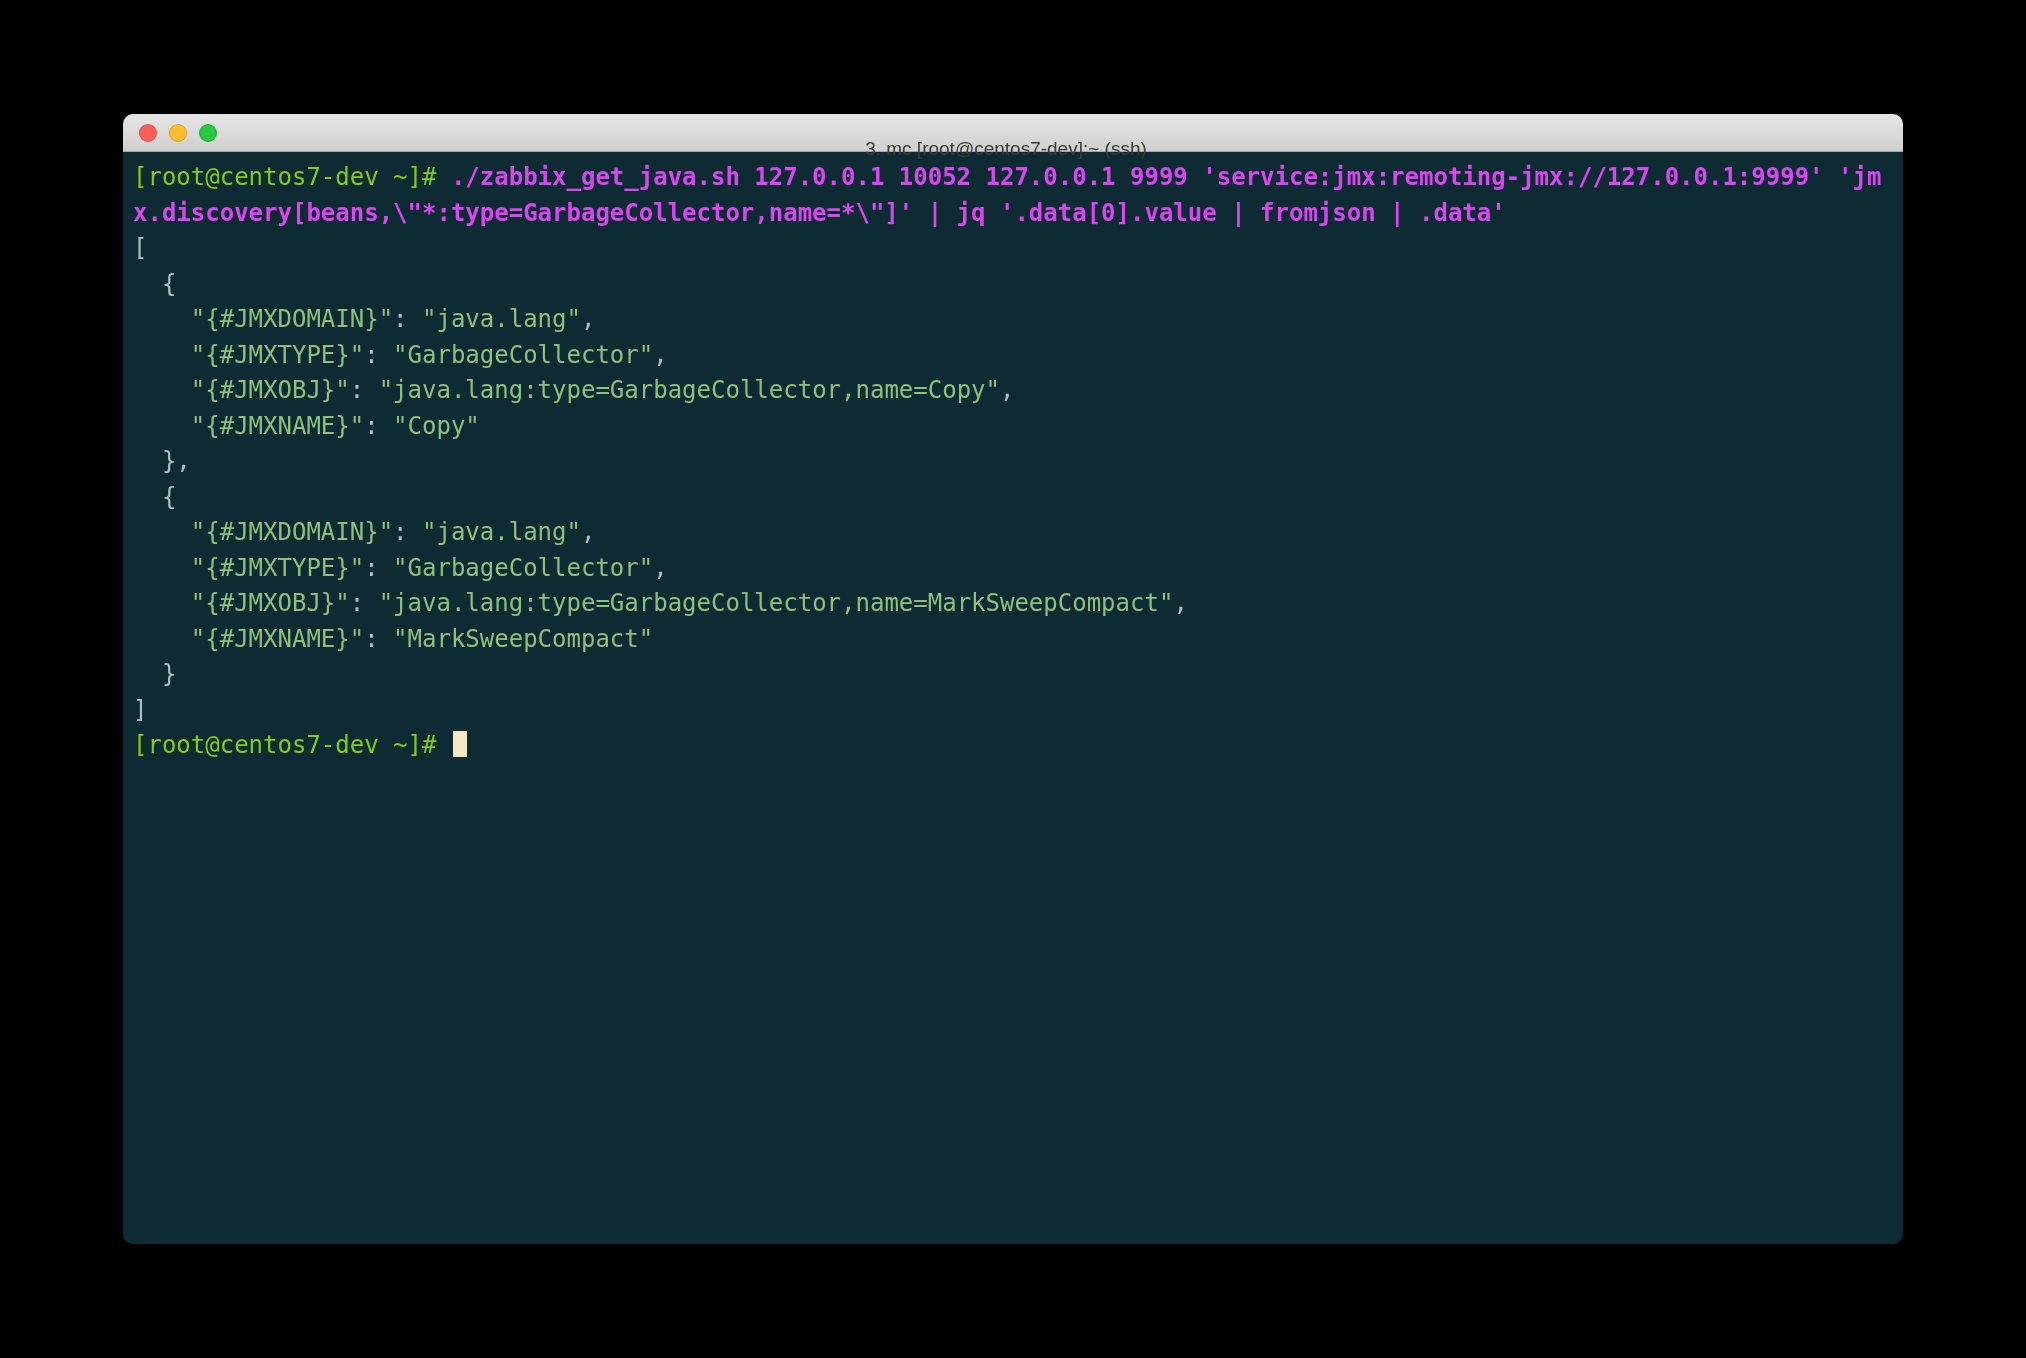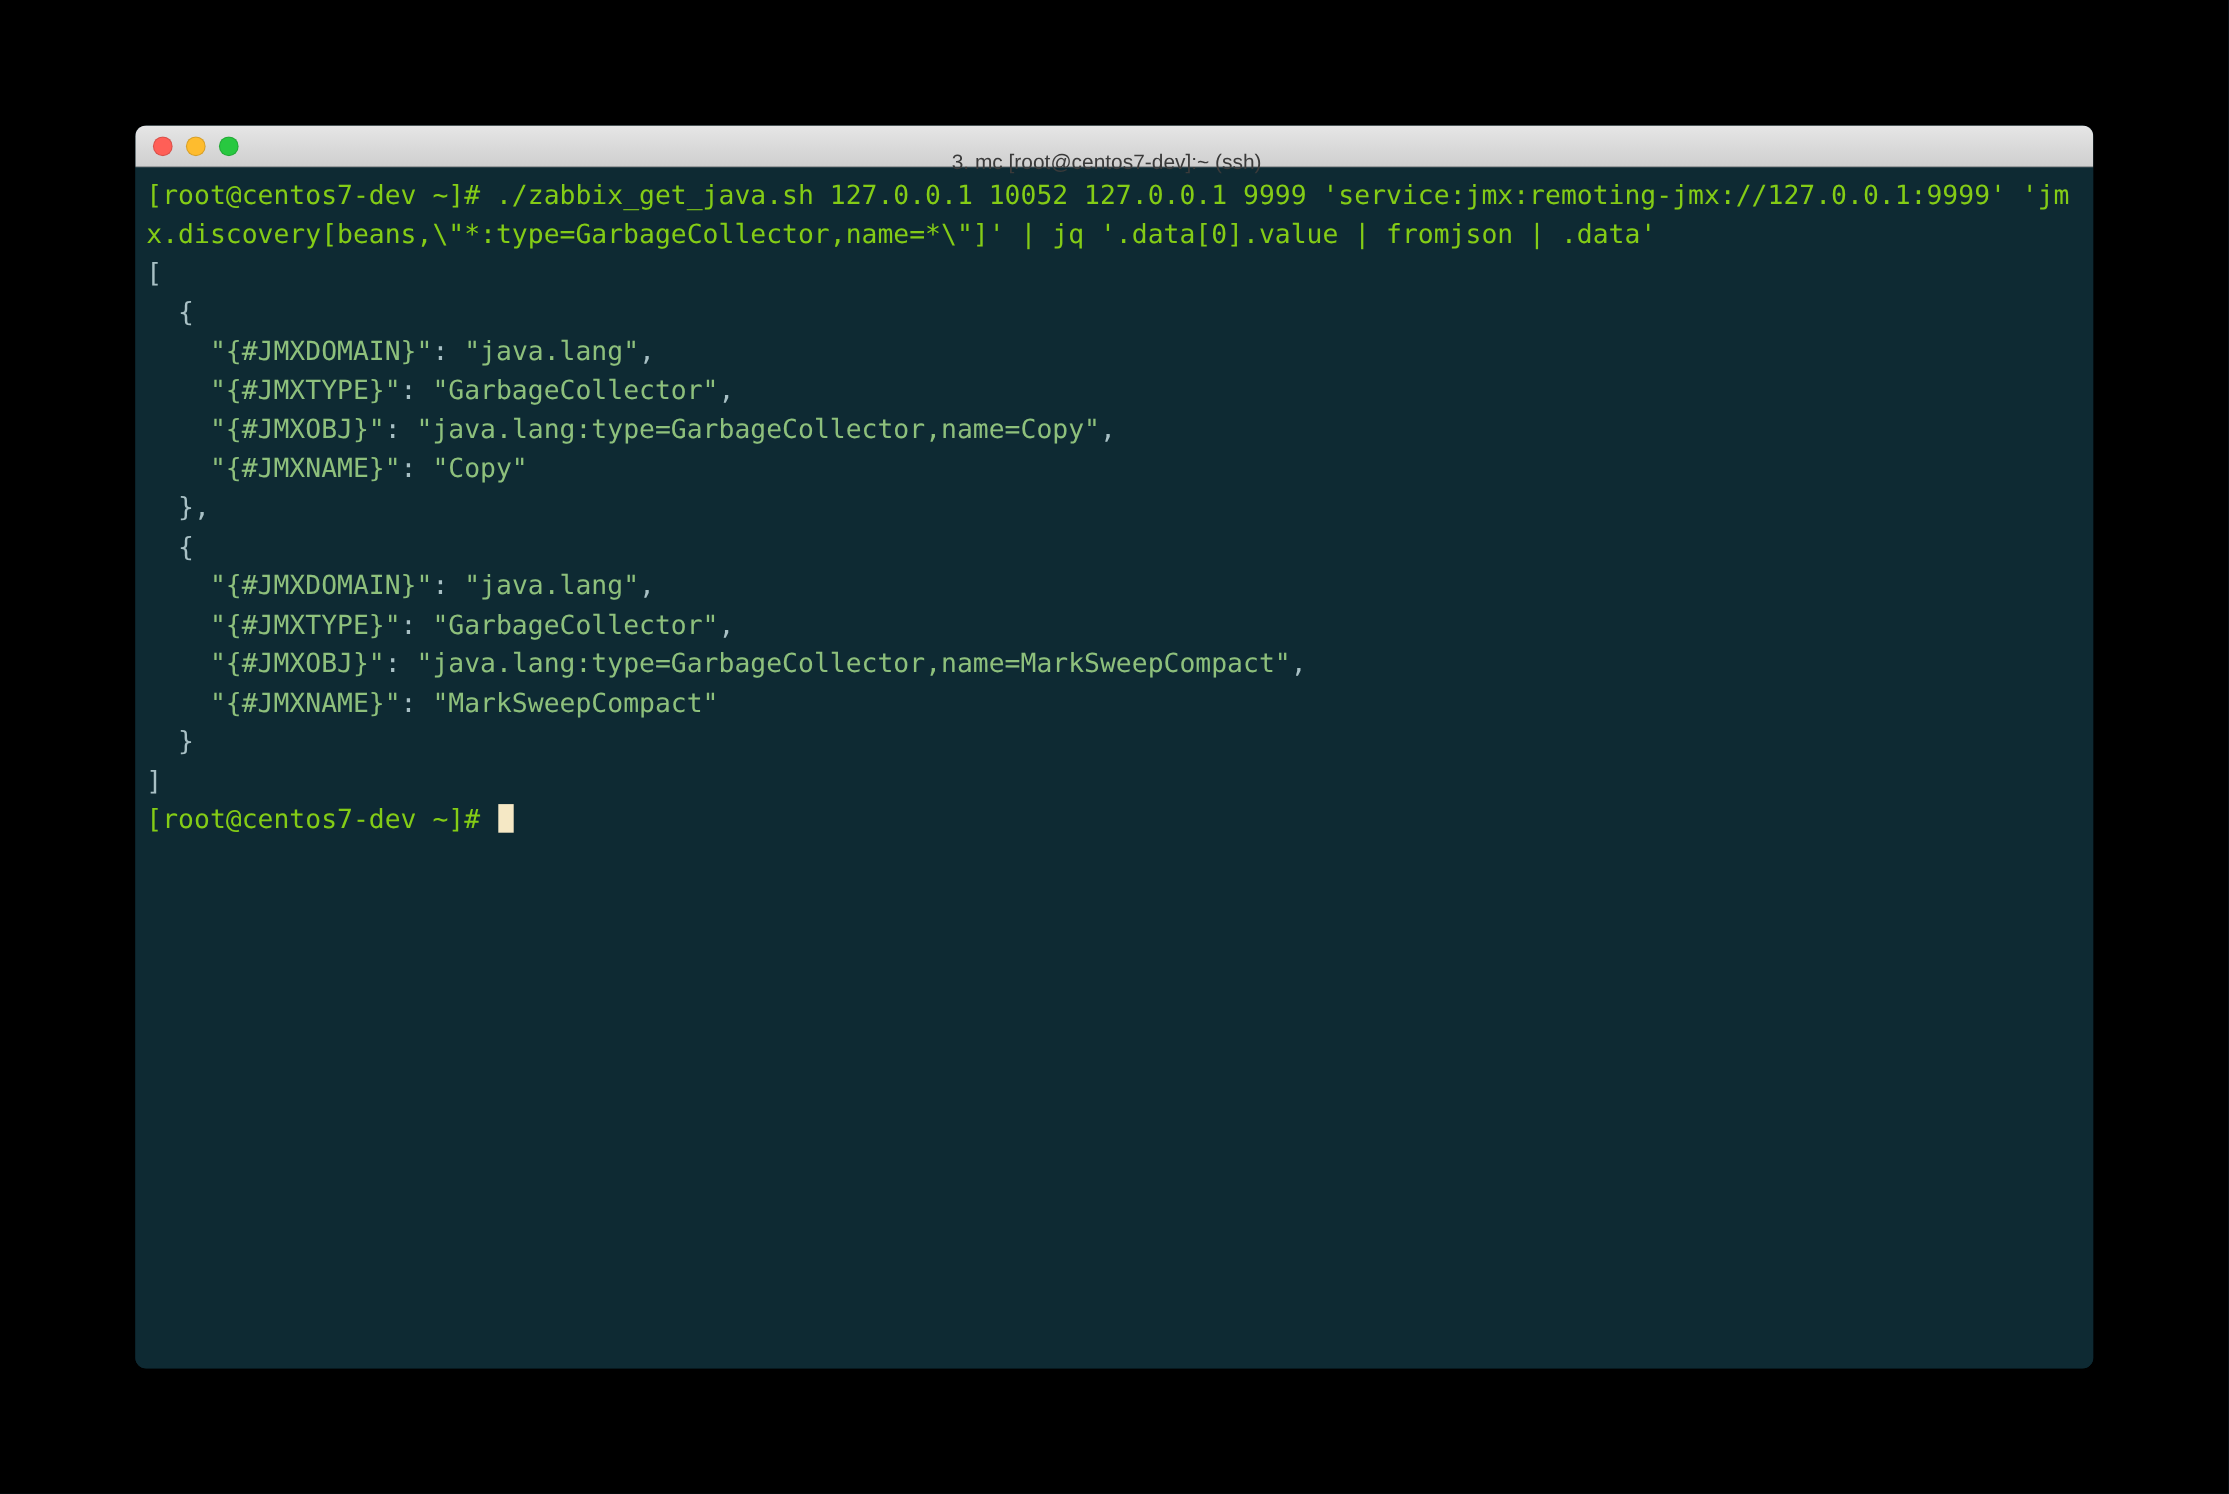--- a/index.html
+++ b/index.html
@@ -65,21 +65,21 @@
       background: #0e2a33;
       padding: 8px 10px;
       font-size: 24px;
       line-height: 1.48;
       color: #8aa5ab;
       white-space: pre-wrap;
       word-break: break-all;
       overflow: hidden;
     }
     .prompt { color: #84cc16; }
-    .cmd { color: #84cc16; }
+    .cmd { color: #d946ef; font-weight: bold; }
     .punct { color: #a8c0c5; }
     .key { color: #8ec07c; }
     .str { color: #8ec07c; }
     .cursor {
       display: inline-block;
       width: 14px;
       height: 26px;
       background: #f5e8c5;
       vertical-align: -4px;
       margin-left: 2px;

